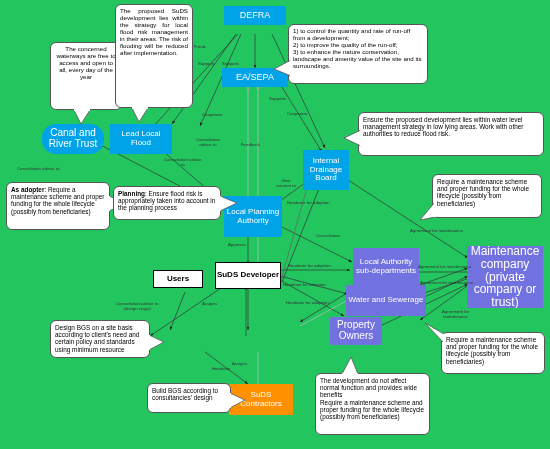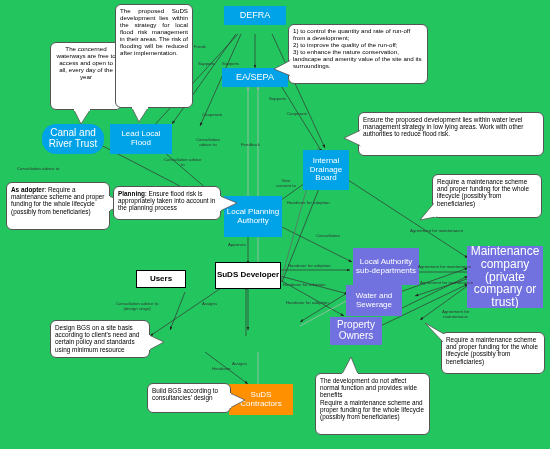--- a/index.html
+++ b/index.html
@@ -99,28 +99,28 @@
   <div class="node blue" style="left:42px;top:124px;width:62px;height:30px;font-size:10px;padding:1px;border-radius:14px;">Canal and River Trust</div>
 
   <div class="node blue" style="left:110px;top:124px;width:62px;height:30px;font-size:8px;padding:1px;">Lead Local Flood</div>
 
   <div class="node blue" style="left:303px;top:150px;width:46px;height:40px;font-size:8px;padding:1px;">Internal Drainage Board</div>
 
   <div class="node blue" style="left:224px;top:196px;width:58px;height:41px;font-size:8px;padding:1px;">Local Planning Authority</div>
 
   <div class="node plain" style="left:215px;top:262px;width:66px;height:27px;font-size:8px;">SuDS Developer</div>
 
-  <div class="node plain" style="left:136px;top:270px;width:50px;height:18px;font-size:8px;">Users</div>
+  <div class="node plain" style="left:153px;top:270px;width:50px;height:18px;font-size:8px;">Users</div>
 
 
   <div class="node orange" style="left:229px;top:384px;width:64px;height:31px;font-size:8px;padding:1px;">SuDS Contractors</div>
 
   <div class="node purple" style="left:353px;top:248px;width:66px;height:37px;font-size:8px;padding:1px;">Local Authority sub-departments</div>
 
-  <div class="node purple" style="left:346px;top:285px;width:56px;height:31px;font-size:8px;padding:1px;">Water and Sewerage</div>
+  <div class="node purple" style="left:346px;top:285px;width:80px;height:31px;font-size:8px;padding:1px;">Water and Sewerage</div>
 
   <div class="node purple" style="left:330px;top:317px;width:52px;height:28px;font-size:10px;padding:1px;">Property Owners</div>
 
   <div class="node purple" style="left:467px;top:246px;width:76px;height:62px;font-size:12px;padding:1px;">Maintenance company (private company or trust)</div>
 
   <div class="callout" style="left:50px;top:42px;width:72px;height:68px;font-size:6.2px;text-align:center;">The concerned waterways are free to access and open to all, every day of the year</div>
   <svg class="tail" style="left:72px;top:109px;width:30px;height:16px;">
     <path d="M2,1 L18,1 L9,15 Z" fill="#fff" stroke="#555" stroke-width="0.8"></path>
     <path d="M2,1 L18,1" stroke="#fff" stroke-width="2"></path>
   </svg>

